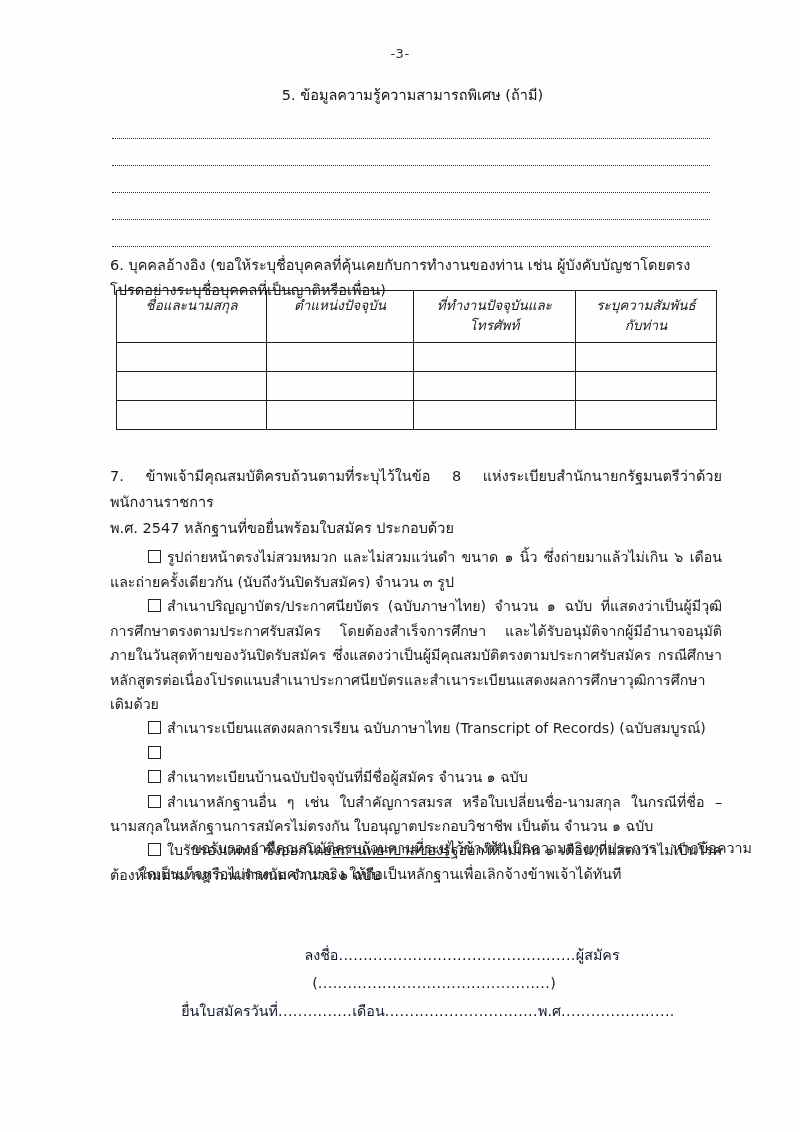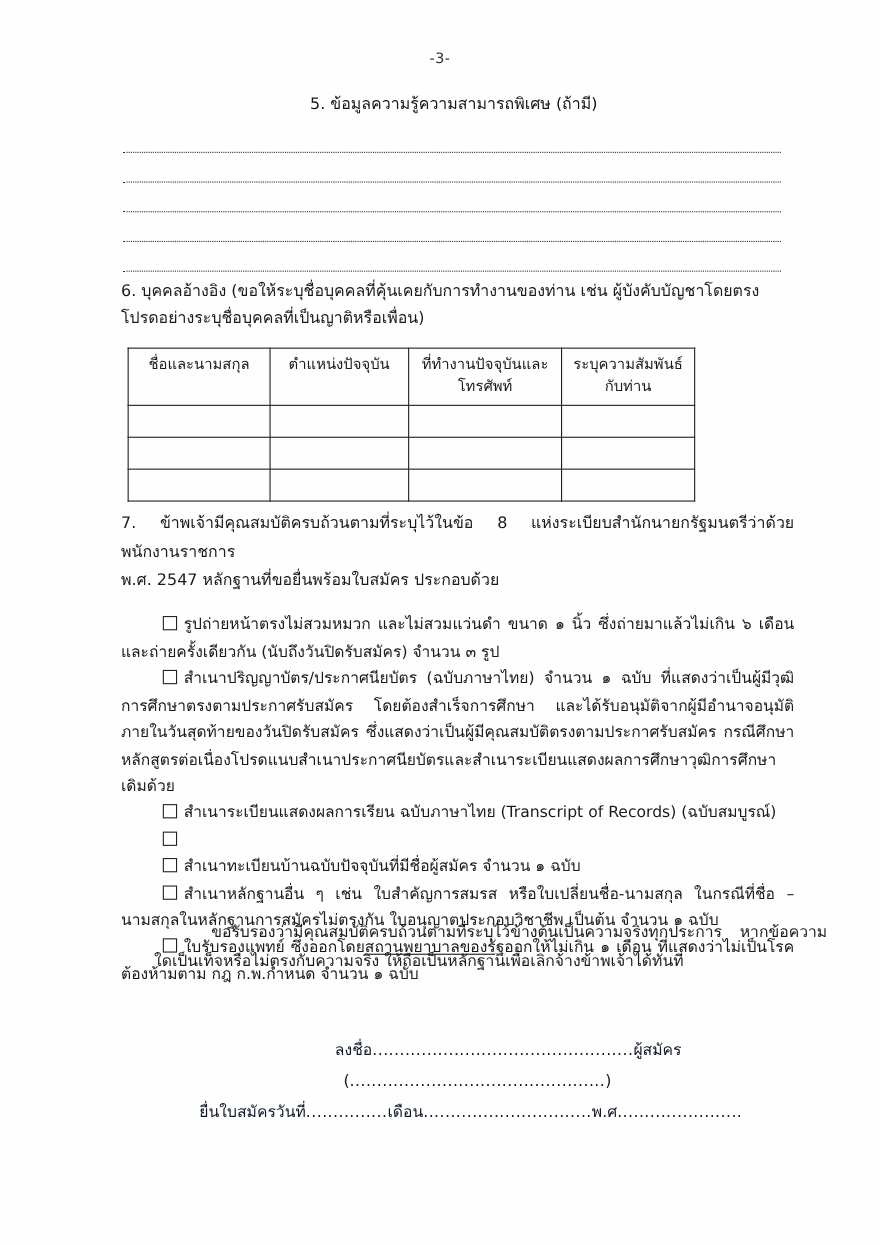--- a/index.html
+++ b/index.html
@@ -52,25 +52,26 @@
   .sec6 {
     position: absolute;
     top: 253px;
     left: 110px;
     width: 610px;
     font-size: 14.5px;
     line-height: 1.75;
   }
   .ref-table {
     position: absolute;
-    top: 316px;
+    top: 290px;
     left: 116px;
-    width: 516px;
+    width: 601px;
     border-collapse: collapse;
     table-layout: fixed;
+    font-style: italic;
   }
   .ref-table td, .ref-table th {
     border: 1.1px solid #1e1e1e;
     padding: 0;
     vertical-align: top;
   }
   .ref-table th {
     height: 46px;
     font-weight: normal;
     font-size: 13.5px;
@@ -81,21 +82,21 @@
   .ref-table td { height: 28px; }
   .sec7 {
     position: absolute;
     top: 464px;
     left: 110px;
     width: 612px;
     font-size: 14.5px;
     line-height: 1.78;
     text-align: justify;
   }
-  .doc-list { margin-top: 15px; }
+  .doc-list { margin-top: 4px; }
   .doc-item {
     position: relative;
     font-size: 14.2px;
     line-height: 1.72;
     text-align: justify;
     margin-bottom: 0px;
     text-indent: 38px;
   }
   .chk {
     display: inline-block;

